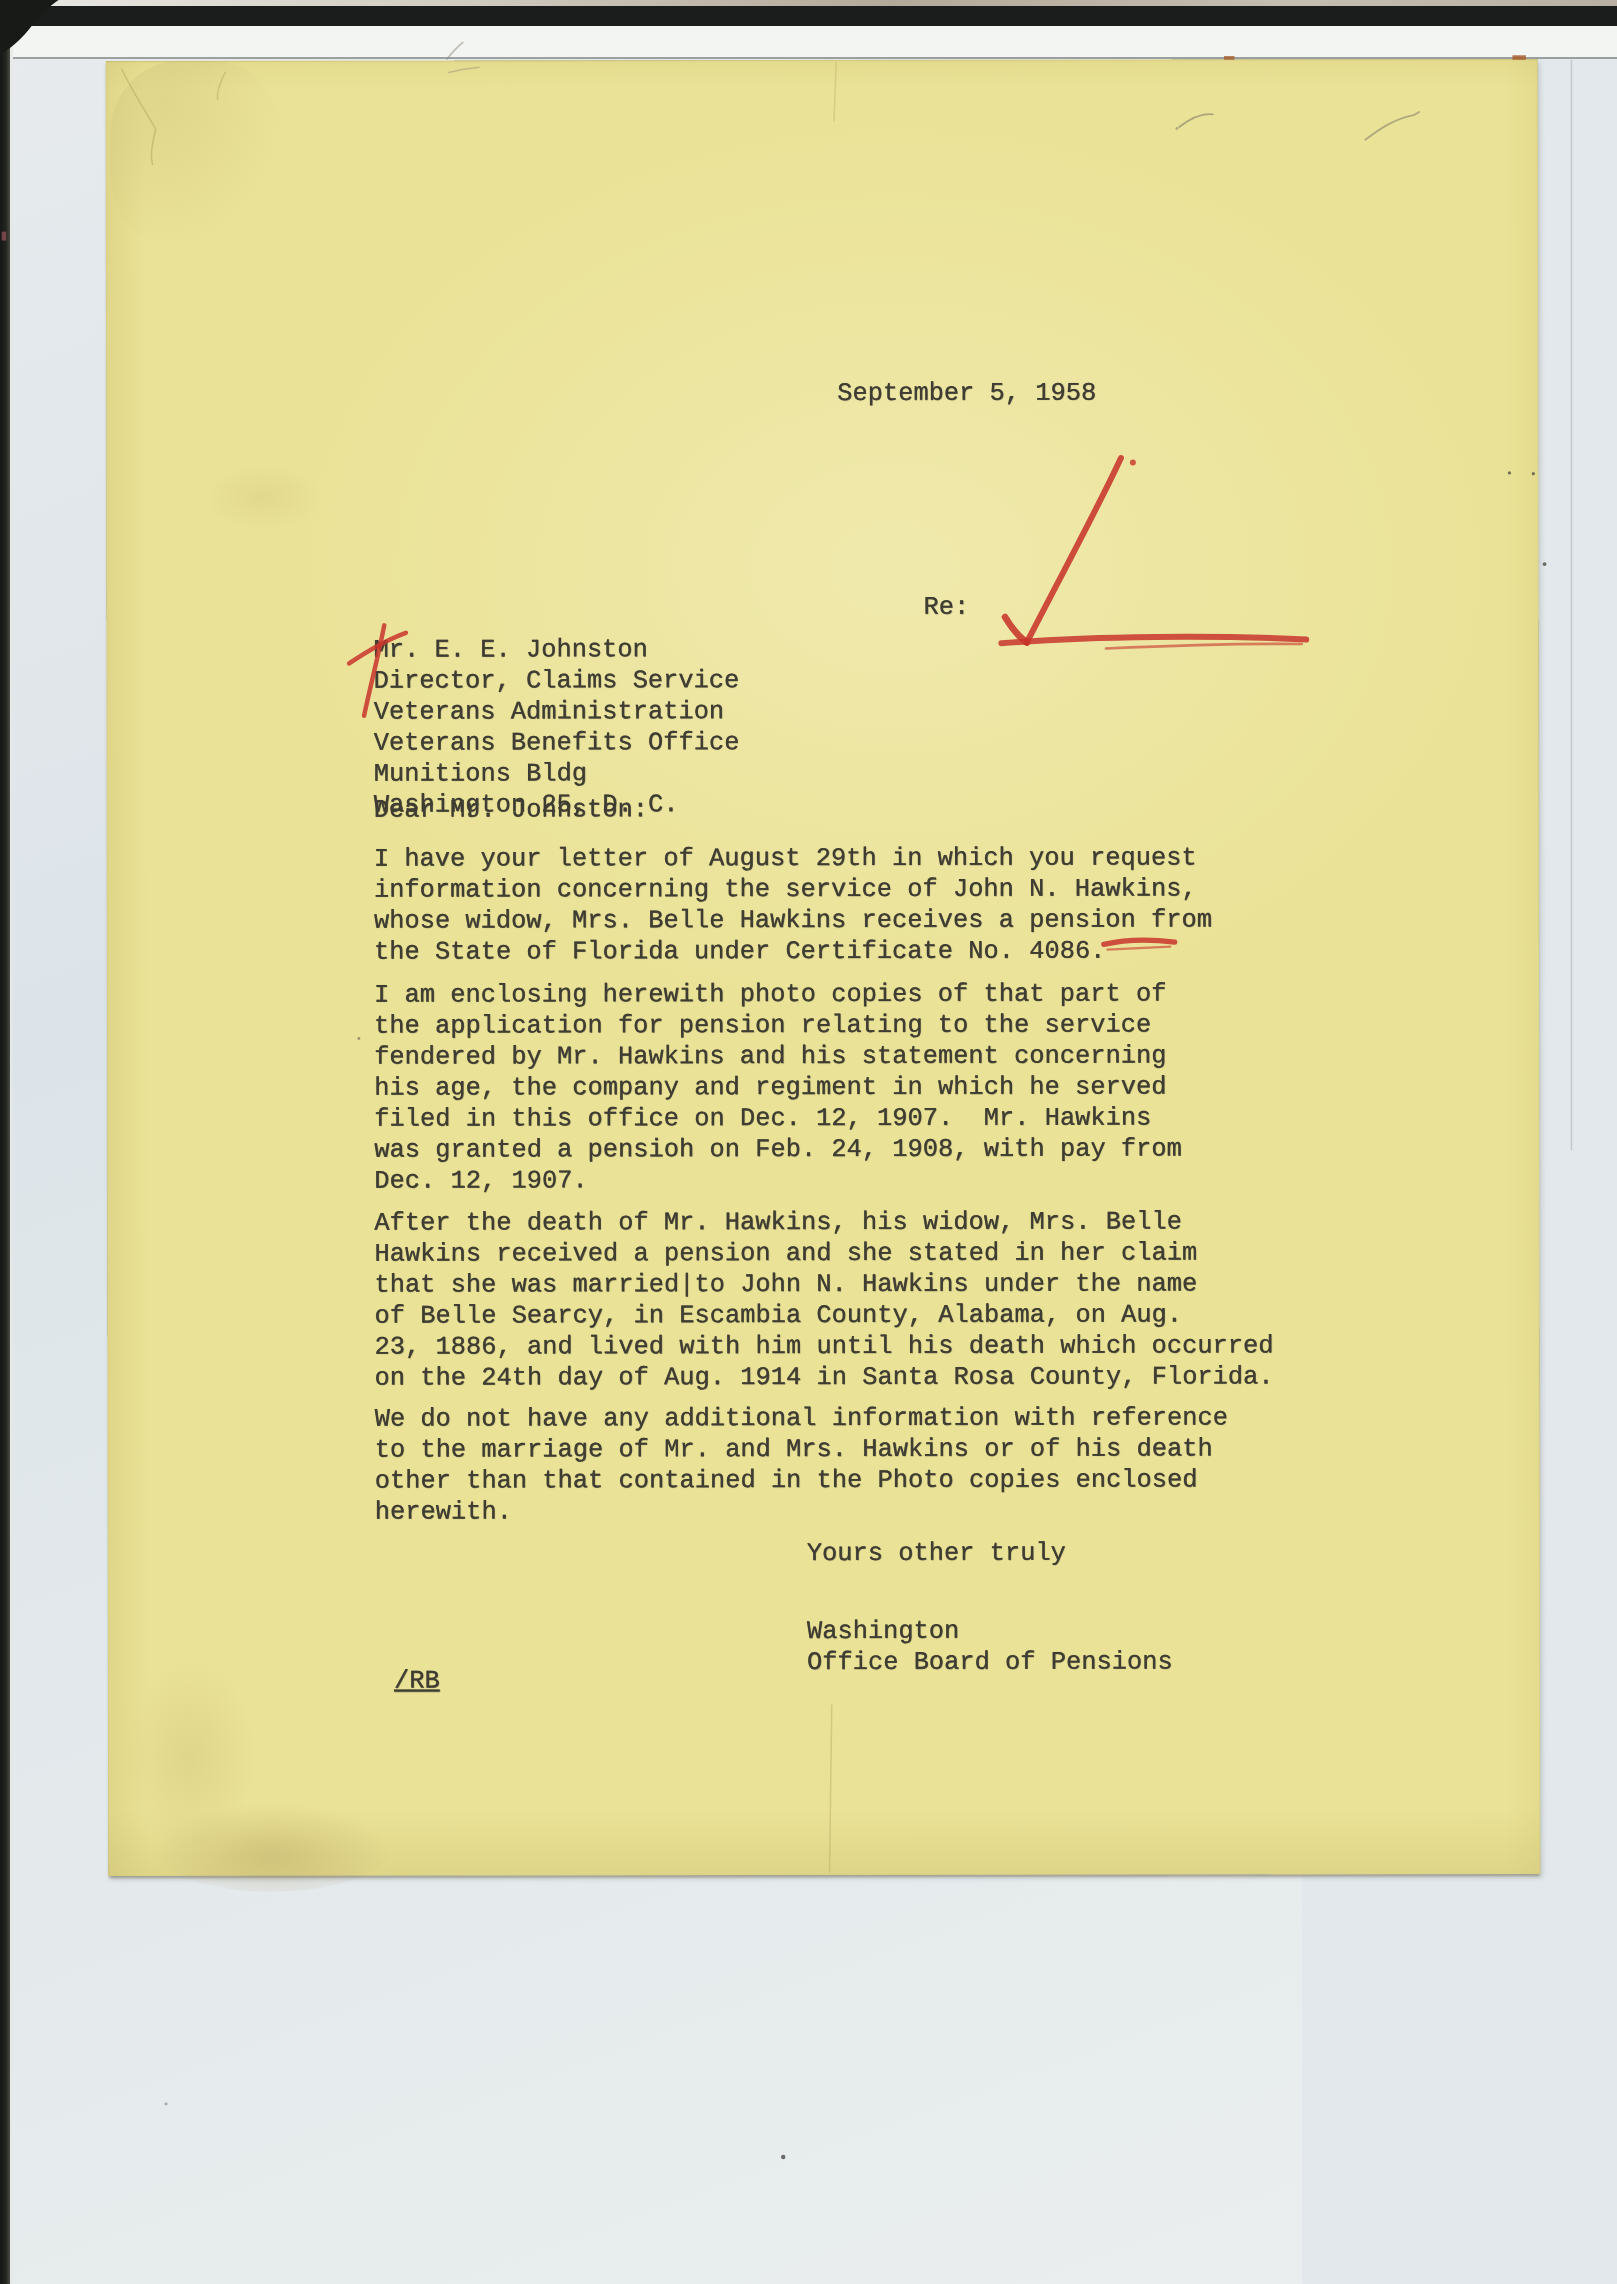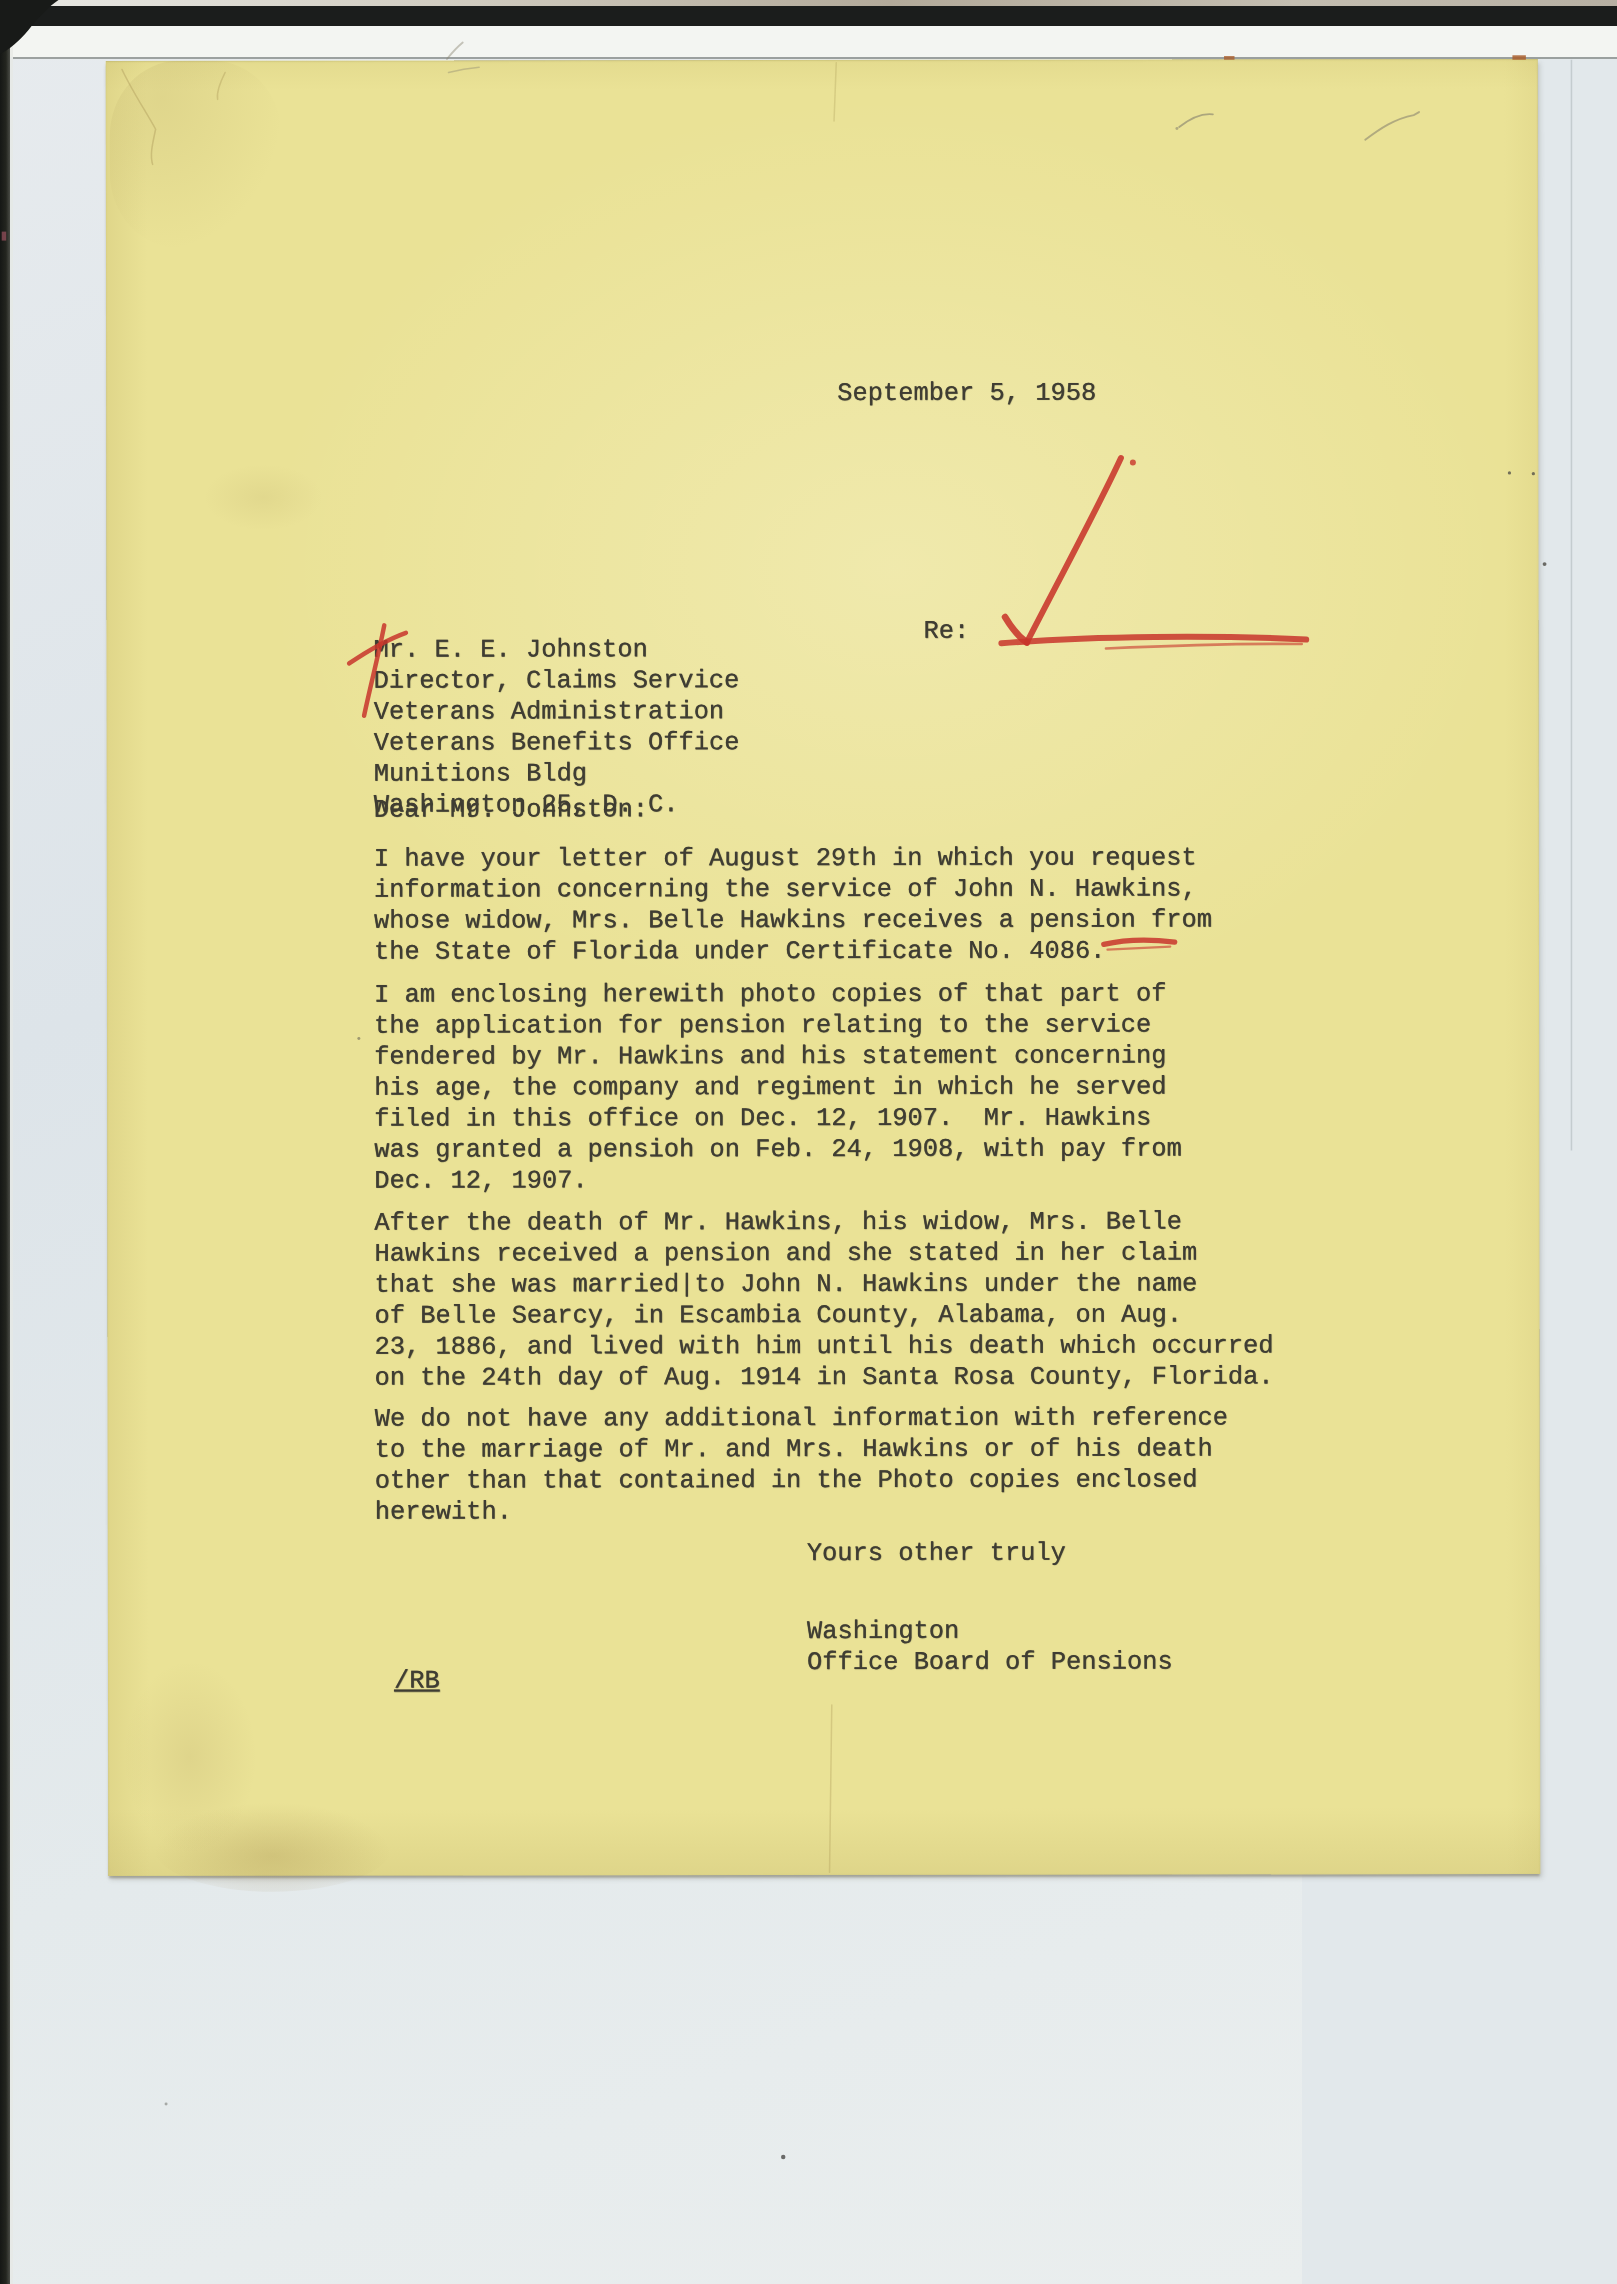--- a/index.html
+++ b/index.html
@@ -68,21 +68,21 @@
                 background:radial-gradient(ellipse, rgba(140,115,60,.12), rgba(140,115,60,0) 70%);"></div>
     <div class="smudge" style="left:3.7px;top:0px;width:172px;height:187px;border-radius:40%;
                 background:radial-gradient(ellipse at 30% 20%, rgba(150,130,70,.13), rgba(150,130,70,0) 72%);"></div>
     <div class="smudge" style="left:97px;top:403px;width:120px;height:67px;border-radius:50%;
                 background:radial-gradient(ellipse, rgba(150,130,70,.10), rgba(150,130,70,0) 70%);"></div>
 
     <div class="tw" style="left:731px;top:318px;">September 5, 1958</div>
 
     <div class="tw" style="left:267px;top:530px;margin-top:44px;"><div class="tline">Mr. E. E. Johnston</div><div class="tline">Director, Claims Service</div><div class="tline">Veterans Administration</div><div class="tline">Veterans Benefits Office</div><div class="tline">Munitions Bldg</div><div class="tline">Washington 25, D. C.</div></div>
 
-    <div class="tw" style="left:817px;top:532px;margin-top:24px;">Re:</div>
+    <div class="tw" style="left:817px;top:532px;">Re:</div>
 
     <div class="tw" style="left:267px;top:734px;">Dear Mr. Johnston:</div>
 
     <div class="tw" style="left:267px;top:783px;"><div class="tline">I have your letter of August 29th in which you request</div><div class="tline">information concerning the service of John N. Hawkins,</div><div class="tline">whose widow, Mrs. Belle Hawkins receives a pension from</div><div class="tline">the State of Florida under Certificate No. 4086.</div></div>
     <div class="tw" style="left:267px;top:919px;"><div class="tline">I am enclosing herewith photo copies of that part of</div><div class="tline">the application for pension relating to the service</div><div class="tline">fendered by Mr. Hawkins and his statement concerning</div><div class="tline">his age, the company and regiment in which he served</div><div class="tline">filed in this office on Dec. 12, 1907.  Mr. Hawkins</div><div class="tline">was granted a pensioh on Feb. 24, 1908, with pay from</div><div class="tline">Dec. 12, 1907.</div></div>
     <div class="tw" style="left:267px;top:1147px;"><div class="tline">After the death of Mr. Hawkins, his widow, Mrs. Belle</div><div class="tline">Hawkins received a pension and she stated in her claim</div><div class="tline">that she was married|to John N. Hawkins under the name</div><div class="tline">of Belle Searcy, in Escambia County, Alabama, on Aug.</div><div class="tline">23, 1886, and lived with him until his death which occurred</div><div class="tline">on the 24th day of Aug. 1914 in Santa Rosa County, Florida.</div></div>
     <div class="tw" style="left:267px;top:1343px;"><div class="tline">We do not have any additional information with reference</div><div class="tline">to the marriage of Mr. and Mrs. Hawkins or of his death</div><div class="tline">other than that contained in the Photo copies enclosed</div><div class="tline">herewith.</div></div>
 
     <div class="tw" style="left:699px;top:1478px;">Yours other truly</div>
     <div class="tw" style="left:699px;top:1556px;"><div class="tline">Washington</div><div class="tline">Office Board of Pensions</div></div>

